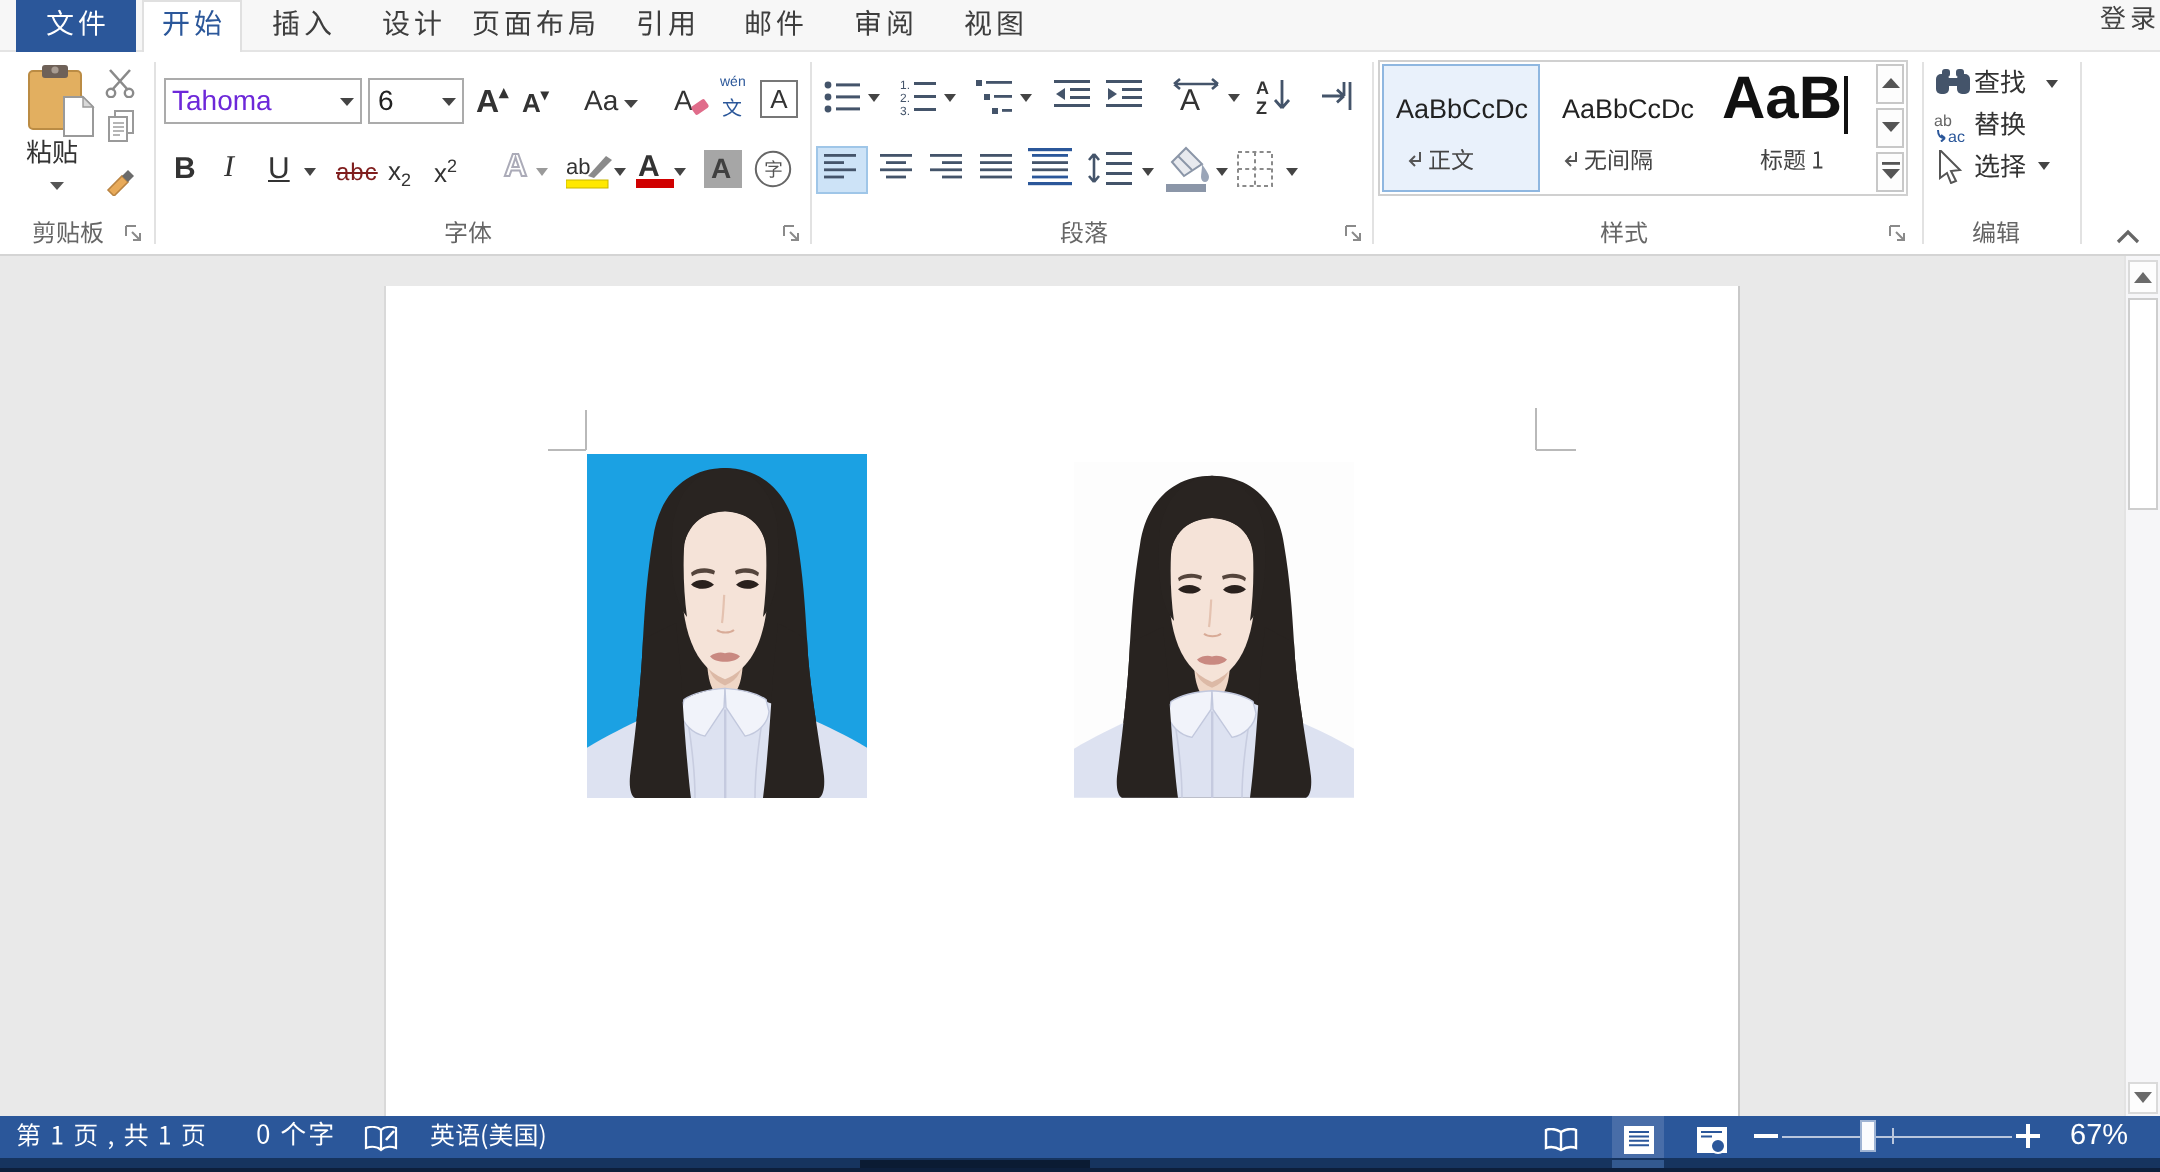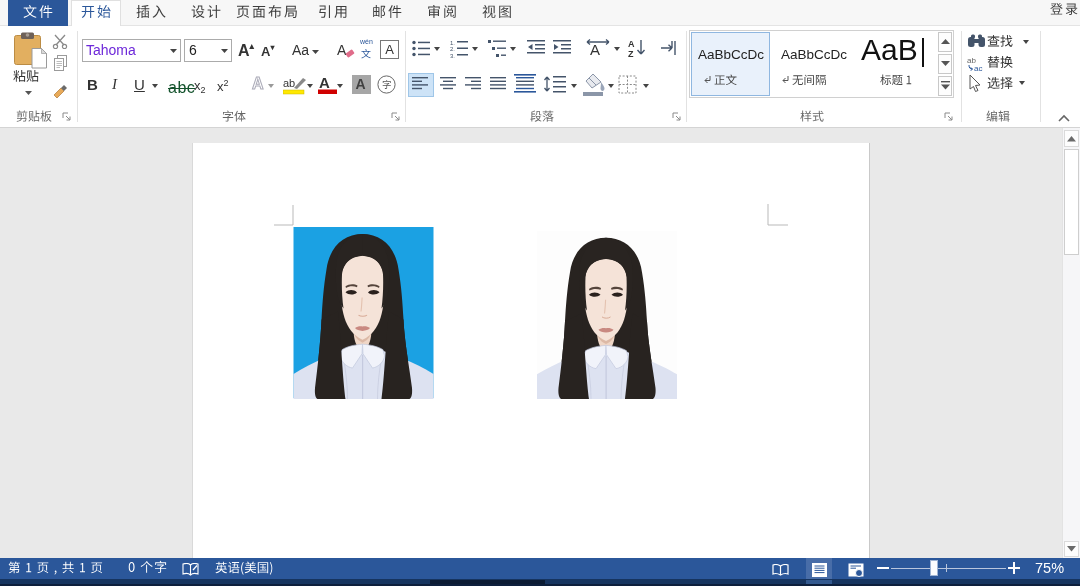--- a/index.html
+++ b/index.html
@@ -128,21 +128,21 @@
 <svg style="position:absolute;left:361px;top:47.4px;overflow:visible" width="12" height="14">
     <path transform="translate(0,10.6)" fill="#2b579a" d="M4.2 -8.2C4.5 -7.7 4.9 -7.1 5 -6.7L5.8 -6.9C5.7 -7.3 5.3 -8 5 -8.5ZM0.5 -6.6V-5.9H2.1C2.6 -4.4 3.4 -3.1 4.5 -2C3.4 -1.1 2 -0.4 0.4 0.1C0.5 0.2 0.8 0.6 0.8 0.8C2.5 0.2 3.9 -0.5 5 -1.5C6.2 -0.5 7.5 0.3 9.2 0.7C9.3 0.5 9.5 0.2 9.7 0C8.1 -0.4 6.7 -1.1 5.6 -2C6.6 -3 7.4 -4.3 8 -5.9H9.5V-6.6ZM5 -2.5C4.1 -3.5 3.4 -4.6 2.8 -5.9H7.1C6.6 -4.5 5.9 -3.4 5 -2.5Z"></path>
   </svg>
 <div class="abs" style="left:380px;top:40px;width:19px;height:19px;border:1px solid #777;box-sizing:border-box;text-align:center;font-size:13px;color:#333;line-height:17px">A</div>
 <div class="abs" style="left:87px;top:76px;font-size:15px;font-weight:bold;color:#333">B</div>
 <div class="abs" style="left:112px;top:76px;font-size:15px;font-style:italic;font-family:'Liberation Serif',serif;color:#333">I</div>
 <div class="abs" style="left:134px;top:76px;font-size:15px;text-decoration:underline;color:#333">U</div>
 <svg style="position:absolute;left:152px;top:84px" width="6" height="4">
     <polygon points="0,0 6,0 3.0,4" fill="#444"></polygon>
   </svg>
-<div class="abs" style="left:168px;top:79px;font-size:16px;text-decoration:line-through;color:#14532d;letter-spacing:0.5px">abc</div>
+<div class="abs" style="left:168px;top:79px;font-size:12px;text-decoration:line-through;color:#7f1d1d;letter-spacing:0.5px">abc</div>
 <div class="abs" style="left:194px;top:78px;font-size:13px;color:#333">x<span style="font-size:9px;vertical-align:-3px">2</span></div>
 <div class="abs" style="left:217px;top:78px;font-size:13px;color:#333">x<span style="font-size:9px;vertical-align:5px">2</span></div>
 <div class="abs" style="left:252px;top:75px;font-size:16px;font-weight:bold;color:#fff;-webkit-text-stroke:1px #ababb8">A</div>
 <svg style="position:absolute;left:268px;top:84px" width="6" height="4">
     <polygon points="0,0 6,0 3.0,4" fill="#9a9a9a"></polygon>
   </svg>
 <svg class="abs" style="left:283px;top:76px" width="26" height="20">
 <text x="0" y="11" font-size="11" fill="#333">ab</text>
 <path d="M11 12 L20 2 L23 4 L14 13 Z" fill="#8a8a8a"></path>
 <rect x="0" y="14" width="21" height="4" fill="#ffe800" stroke="#c9b700" stroke-width="0.5"></rect>
@@ -289,21 +289,21 @@
     </g>
 <path d="M9.5 1 V18 M1 9.5 H18" stroke="#8a8a8a" stroke-dasharray="2,1.6" fill="none"></path>
 </svg>
 <svg style="position:absolute;left:643px;top:84px" width="6" height="4">
     <polygon points="0,0 6,0 3.0,4" fill="#444"></polygon>
   </svg>
 <div class="abs" style="left:689px;top:30px;width:265px;height:68px;background:#fff;border:1px solid #d0d0d0;box-sizing:border-box"></div>
 <div class="abs" style="left:691px;top:32px;width:79px;height:64px;background:#e9f1fb;border:1px solid #8fb7e0;box-sizing:border-box"></div>
 <div class="abs" style="left:698px;top:47px;font-size:13.5px;color:#222">AaBbCcDc</div>
 <div class="abs" style="left:781px;top:47px;font-size:13.5px;color:#222">AaBbCcDc</div>
-<div class="abs" style="left:861px;top:33px;font-size:30px;color:#111;font-weight:normal">AaB</div>
+<div class="abs" style="left:861px;top:33px;font-size:30px;color:#111;font-weight:bold">AaB</div>
 <div class="abs" style="left:922px;top:38px;width:2px;height:29px;background:#111"></div>
 <svg class="abs" style="left:703px;top:75px" width="9" height="10">
     <path d="M7 1 V5.5 H2 M4.5 3 L2 5.5 L4.5 8" stroke="#555" fill="none"></path>
   </svg>
 <svg style="position:absolute;left:714px;top:71.8px;overflow:visible" width="25" height="16">
     <path transform="translate(0,12.2)" fill="#444444" d="M2.2 -5.9V-0.4H0.6V0.4H10.9V-0.4H6.5V-4.1H10.1V-4.9H6.5V-8H10.5V-8.8H1V-8H5.6V-0.4H3V-5.9Z M16.4 -9.5C16.7 -8.9 17.1 -8.1 17.2 -7.7L18.2 -8C18 -8.4 17.6 -9.2 17.3 -9.7ZM12.1 -7.6V-6.8H13.9C14.5 -5 15.5 -3.5 16.6 -2.3C15.4 -1.2 13.8 -0.5 11.9 0.1C12.1 0.3 12.4 0.7 12.5 0.9C14.4 0.3 16 -0.6 17.3 -1.7C18.6 -0.5 20.1 0.3 22 0.8C22.2 0.6 22.4 0.2 22.6 0C20.8 -0.4 19.2 -1.2 17.9 -2.3C19.1 -3.5 20 -5 20.7 -6.8H22.5V-7.6ZM17.3 -2.9C16.2 -4 15.4 -5.3 14.8 -6.8H19.7C19.1 -5.2 18.3 -4 17.3 -2.9Z"></path>
   </svg>
 <svg class="abs" style="left:781px;top:75px" width="9" height="10">
     <path d="M7 1 V5.5 H2 M4.5 3 L2 5.5 L4.5 8" stroke="#555" fill="none"></path>
   </svg>
@@ -427,21 +427,21 @@
 <circle cx="11" cy="10" r="3.5" fill="#2b579a" stroke="#fff"></circle>
 <path d="M2.5 3 H13 M2.5 5.2 H8" stroke="#2b579a" stroke-width="1"></path>
 </svg>
 <div class="abs" style="left:877px;top:566.5px;width:12px;height:2.5px;background:#fff"></div>
 <div class="abs" style="left:891px;top:567.5px;width:115px;height:1px;background:#b9c6dd"></div>
 <div class="abs" style="left:946px;top:564px;width:1px;height:8px;background:#b9c6dd"></div>
 <div class="abs" style="left:930px;top:560px;width:8px;height:16px;background:#fbfcfe;border:1px solid #9fb4d4;box-sizing:border-box"></div>
 <svg class="abs" style="left:1008px;top:562px" width="12" height="12">
     <path d="M6 0 V12 M0 6 H12" stroke="#fff" stroke-width="2"></path>
   </svg>
-<div class="abs" style="left:1035px;top:560px;font-size:14.5px;color:#fff">75%</div>
+<div class="abs" style="left:1035px;top:560px;font-size:14.5px;color:#fff">67%</div>
 <div class="abs" style="left:1062px;top:128px;width:18px;height:430px;background:#f6f6f8;border-left:1px solid #e3e3e3;box-sizing:border-box"></div>
 <div class="abs" style="left:1064px;top:130px;width:15px;height:17px;background:#fdfdfd;border:1px solid #dadada;box-sizing:border-box"></div>
 <svg class="abs" style="left:1067px;top:136px" width="9" height="6">
     <polygon points="4.5,0 9,5.5 0,5.5" fill="#6a6a6a"></polygon>
   </svg>
 <div class="abs" style="left:1064px;top:149px;width:15px;height:106px;background:#ffffff;border:1px solid #cecece;box-sizing:border-box"></div>
 <div class="abs" style="left:1064px;top:541px;width:15px;height:16px;background:#fdfdfd;border:1px solid #dadada;box-sizing:border-box"></div>
 <svg class="abs" style="left:1067px;top:546px" width="9" height="6">
     <polygon points="0,0 9,0 4.5,5.5" fill="#6a6a6a"></polygon>
   </svg>

